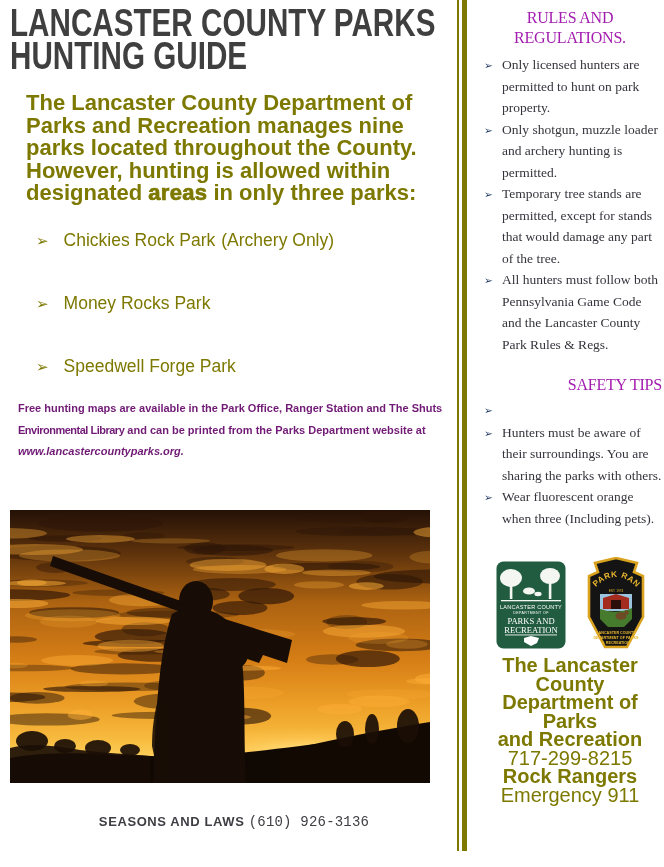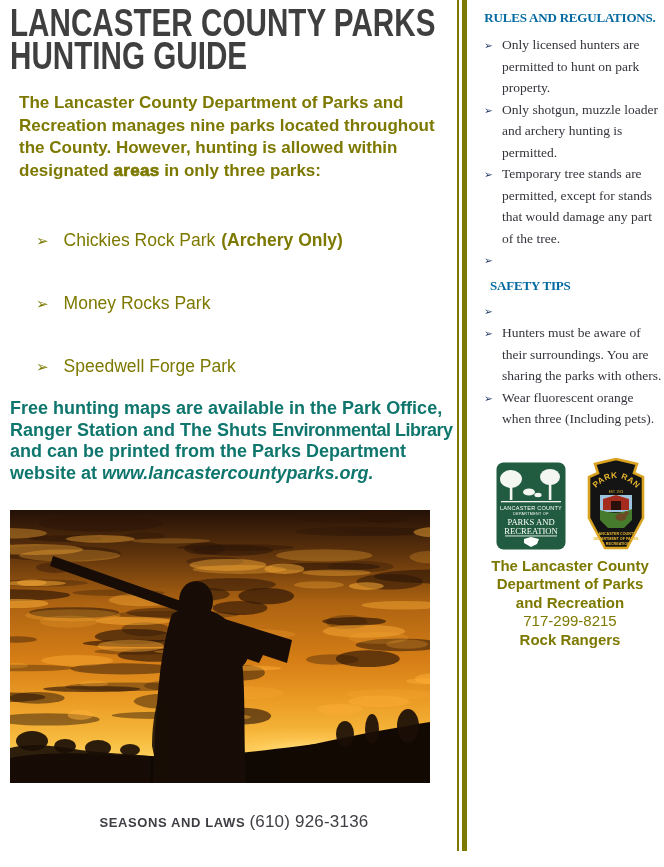--- a/index.html
+++ b/index.html
@@ -9,68 +9,68 @@
     font-family:"Liberation Sans", sans-serif; overflow:hidden;border-radius:14px;
   }
   
   .left-col { position:absolute; left:10px; top:0; width:448px; height:867px; }
   .title {
     position:absolute; left:0; top:6px;
     font-weight:bold; font-size:39px; line-height:33px; letter-spacing:0px;
     color:#3f3f3f; transform:scaleX(0.76); transform-origin:0 0; white-space:nowrap;
   }
   .intro {
-    position:absolute; left:9px; top:92px; width:438px;
-    color:#7d7900; font-weight:bold; font-size:17px; line-height:22.5px;
+    position:absolute; left:16px; top:92px; width:438px;
+    color:#7d7900; font-weight:bold; font-size:22px; line-height:22.5px;
   }
   .intro .xb { font-weight:bold; -webkit-text-stroke:0.7px #7d7900; letter-spacing:0.3px; }
   .parks { position:absolute; left:26px; top:228px; list-style:none; }
   .parks li { display:flex; align-items:baseline; margin-bottom:38px; color:#7d7900; font-size:17.5px; line-height:25px; }
   .parks .blt { font-size:15px; margin-right:15px; color:#7d7900; }
-  .parks .note { font-weight:bold; margin-left:6px; }
+  .parks .note { font-weight:normal; margin-left:6px; }
   .maps {
-    position:absolute; left:0; top:398px; width:450px;
-    color:#0f766e; font-weight:bold; font-size:18px; line-height:21.5px;
+    position:absolute; left:8px; top:398px; width:450px;
+    color:#701a75; font-weight:bold; font-size:11px; line-height:21.5px;
   }
   .maps .cond { letter-spacing:-0.5px; }
   .maps .url { font-style:italic; }
   .photo-wrap {
     position:absolute; left:0; top:510px; width:420px; height:273px; overflow:hidden;
   }
   .photo-wrap svg { display:block; width:100%; height:100%; }
   .footer {
     position:absolute; left:0; top:812px; width:448px; text-align:center;
     color:#3e3e44; font-weight:bold; font-size:13px; letter-spacing:0.6px; line-height:20px;
   }
   .footer .phone {
-    font-family:Liberation Sans, sans-serif; font-weight:normal; letter-spacing:0.2px; font-size:17px;
+    font-family:Liberation Mono, monospace; font-weight:normal; letter-spacing:0.2px; font-size:14px;
   }
   
   .div-thin  { position:absolute; left:457px; top:0; width:2px;  height:851px; background:#7d7900; }
   .div-thick { position:absolute; left:462px; top:0; width:5px;  height:851px; background:#7d7900; }
   
   .right-col {
     position:absolute; left:478px; top:0; width:184px;
     font-family:"Liberation Serif", serif; color:#34343c; font-size:13.5px; line-height:21.5px;
   }
   .rc-head {
-    font-size:13px; font-weight:bold; letter-spacing:-0.2px; line-height:20px;
-    text-align:center; color:#0369a1;
+    font-size:16px; font-weight:normal; letter-spacing:-0.2px; line-height:20px;
+    text-align:center; color:#a21caf;
   }
   .rc-head.rules  { margin:8px 0 6px; }
-  .rc-head.safety { margin:4px 0 4px; text-align:left; padding-left:12px; }
+  .rc-head.safety { margin:20px 0 4px; text-align:right; padding-left:12px; }
   .rc-list { list-style:none; }
   .rc-list li { display:flex; }
   .rc-list .blt {
     flex:none; width:24px; padding-left:6px; padding-top:1px;
     font-family:"DejaVu Sans", sans-serif; font-size:10.5px; color:#1f3864;
   }
   .rc-list .txt { flex:1; }
   .logos { display:flex; align-items:flex-end; gap:14px; margin:28px 0 0 17px; }
-  .rc-contact { margin-top:7px; text-align:center; color:#7d7900; font-family:"Liberation Sans", sans-serif; font-size:15px; line-height:18.5px; }
+  .rc-contact { margin-top:7px; text-align:center; color:#7d7900; font-family:"Liberation Sans", sans-serif; font-size:20px; line-height:18.5px; }
   .rc-contact .b { font-weight:bold; }
 </style>
 </head>
 <body>
 
 <div class="page">
 
   <div class="left-col">
 
     <div class="title">
@@ -259,20 +259,21 @@
       <li>
         <span class="blt">➢</span>
         <span class="txt">Only shotgun, muzzle loader and archery hunting is permitted.</span>
       </li>
       <li>
         <span class="blt">➢</span>
         <span class="txt">Temporary tree stands are permitted, except for stands that would damage any part of the tree.</span>
       </li>
       <li>
         <span class="blt">➢</span>
+        <span class="txt">All hunters must follow both Pennsylvania Game Code and the Lancaster County Park Rules &amp; Regs.</span>
       </li>
     </ul>
 
     <h3 class="rc-head safety">SAFETY TIPS</h3>
     <ul class="rc-list">
       <li>
         <span class="blt">➢</span>
       </li>
       <li>
         <span class="blt">➢</span>
@@ -334,15 +335,16 @@
         </g>
       </svg>
     </div>
 
     <div class="rc-contact">
       <div class="b">The Lancaster County</div>
       <div class="b">Department of Parks</div>
       <div class="b">and Recreation</div>
       <div>717-299-8215</div>
       <div class="b">Rock Rangers</div>
+      <div>Emergency 911</div>
     </div>
   </div>
 </div>
 
 </body></html>

